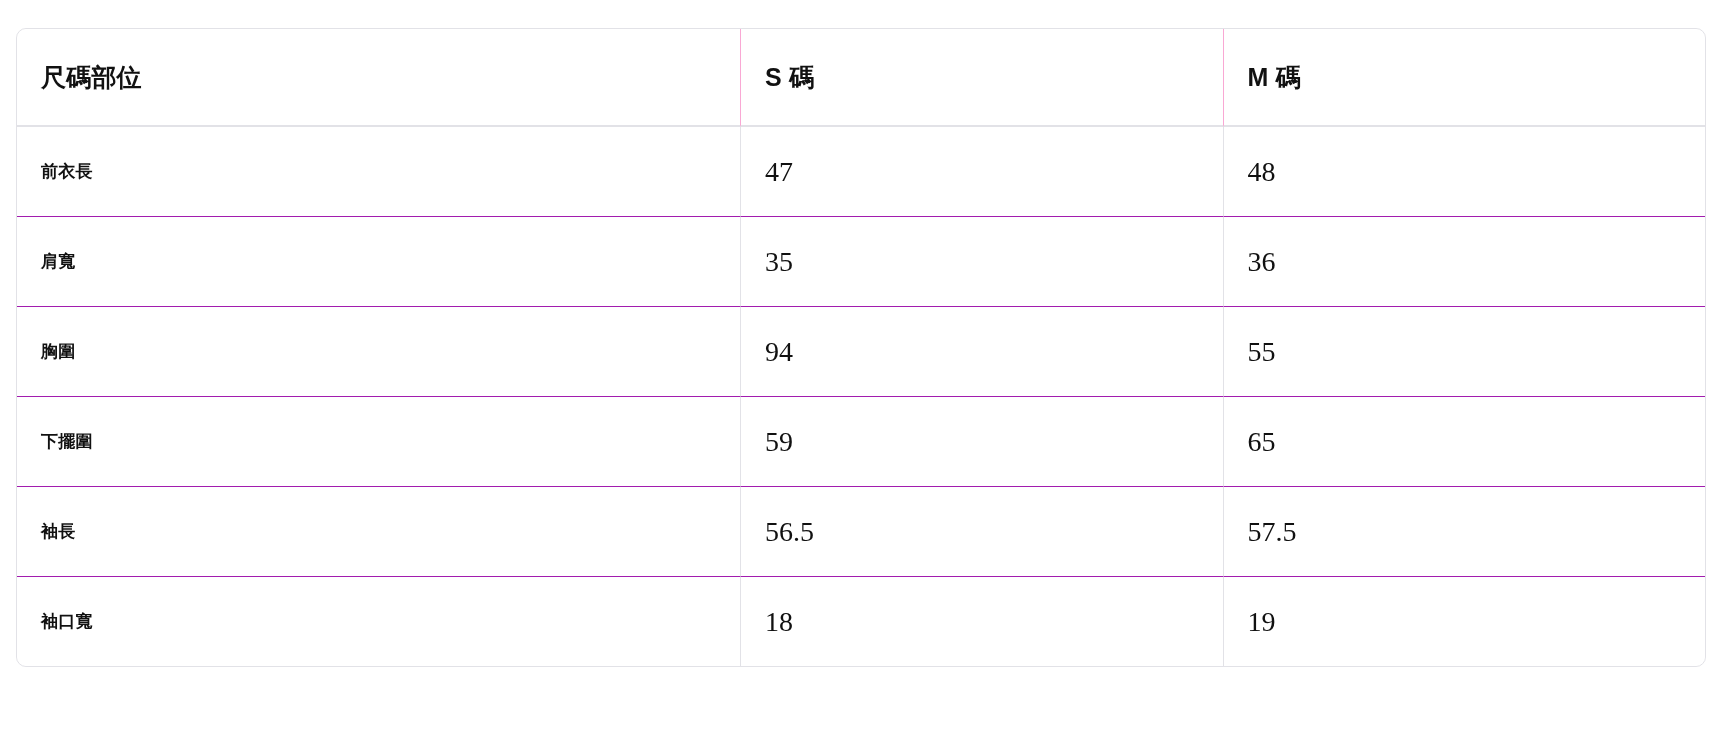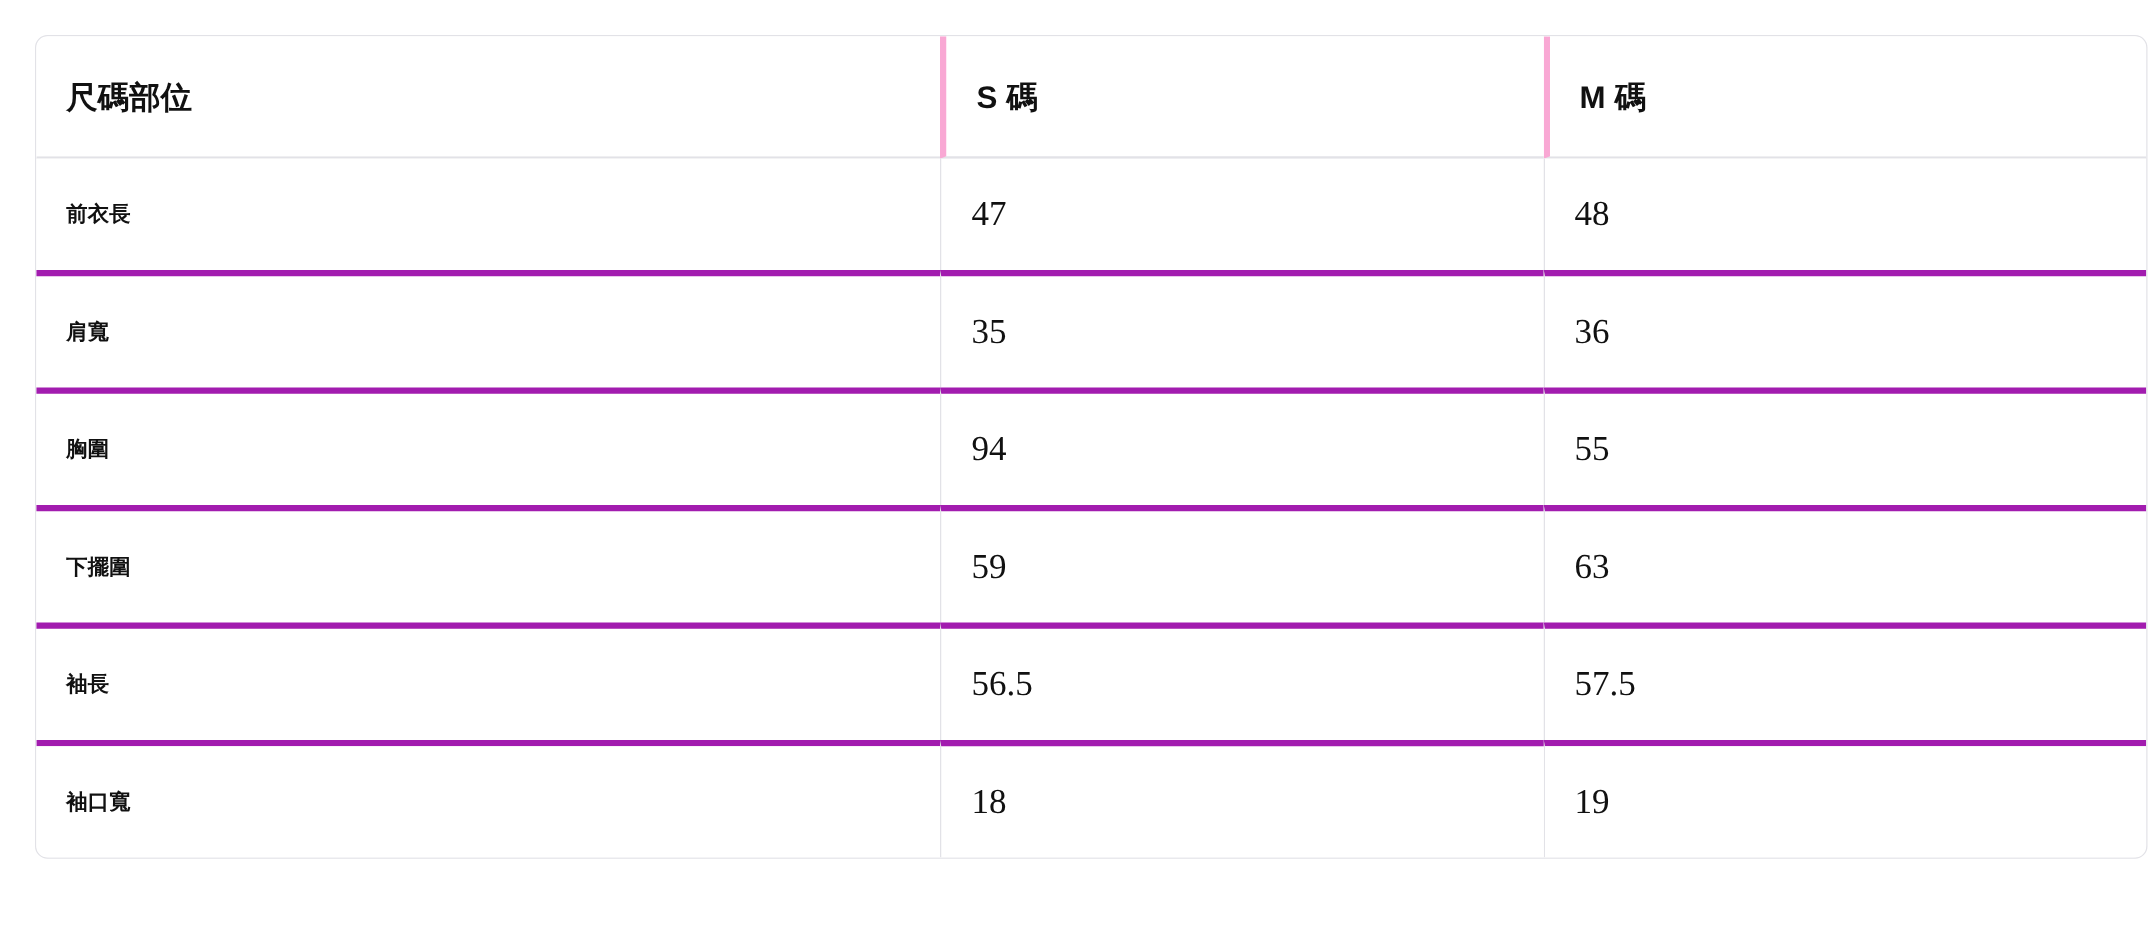--- a/index.html
+++ b/index.html
@@ -17,21 +17,21 @@
   #page {
     position: relative;
     width: 1722px;
     height: 754px;
     background: #ffffff;
     box-sizing: border-box;
   }
 
   .size-table-wrap {
     position: absolute;
-    left: 28px;
+    left: 16px;
     top: 28px;
     width: 1690px;
   }
 
   table.size-table {
     width: 1690px;
     border-collapse: separate;
     border-spacing: 0;
     border: 1px solid #e2e2e7;
     border-radius: 10px;
@@ -55,33 +55,33 @@
   
   table.size-table thead th {
     height: 96px;
     font-family: "Liberation Sans", sans-serif;
     font-weight: bold;
     font-size: 25px;
     letter-spacing: 0.2px;
     border-bottom: 2px solid #e2e2e7;
   }
   table.size-table thead th.c-divider {
-    border-left: 5px solid #f9a8d4;
+    border-left: 1px solid #f9a8d4;
   }
   table.size-table thead th:first-child {
     border-top-left-radius: 10px;
   }
   table.size-table thead th:last-child {
     border-top-right-radius: 10px;
   }
 
   
   table.size-table tbody td {
     height: 89px;
-    border-top: 5px solid #a21caf;
+    border-top: 1px solid #a21caf;
   }
   table.size-table tbody tr:first-child td {
     border-top: none;
   }
   table.size-table tbody td.c-divider {
     border-left: 1px solid #e2e2e7;
   }
 
   table.size-table tbody tr:last-child td:first-child {
     border-bottom-left-radius: 10px;
@@ -137,21 +137,21 @@
           <td class="value-cell c-divider">36</td>
         </tr>
         <tr>
           <td class="part-cell">胸圍</td>
           <td class="value-cell c-divider">94</td>
           <td class="value-cell c-divider">55</td>
         </tr>
         <tr>
           <td class="part-cell">下擺圍</td>
           <td class="value-cell c-divider">59</td>
-          <td class="value-cell c-divider">63</td>
+          <td class="value-cell c-divider">65</td>
         </tr>
         <tr>
           <td class="part-cell">袖長</td>
           <td class="value-cell c-divider">56.5</td>
           <td class="value-cell c-divider">57.5</td>
         </tr>
         <tr>
           <td class="part-cell">袖口寬</td>
           <td class="value-cell c-divider">18</td>
           <td class="value-cell c-divider">19</td>

